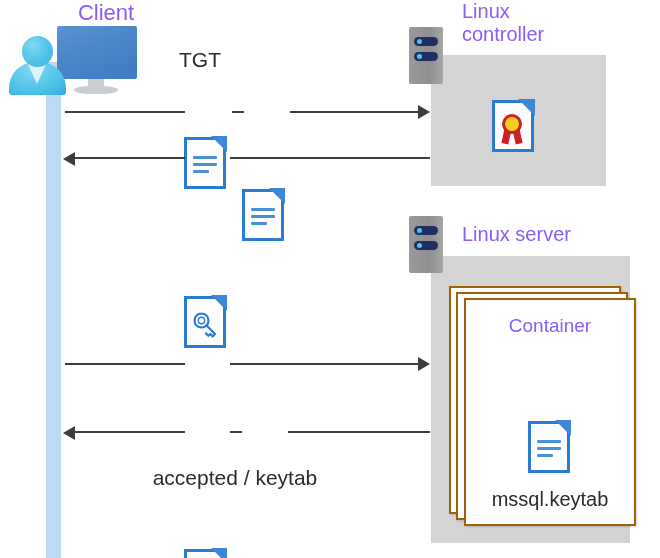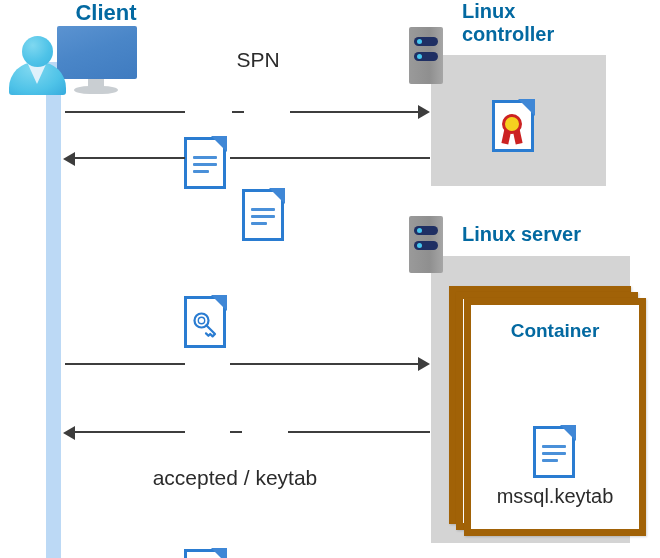--- a/index.html
+++ b/index.html
@@ -11,22 +11,22 @@
     position:relative;
     width:660px;
     height:558px;
     background:#ffffff;
     overflow:hidden;
   }
   .abs{position:absolute;}
 
   
   .title-bold{
-    font-weight:bold;
-    color:#0369a1;
+    font-weight:normal;
+    color:#8b5cf6;
     line-height:1.15;
     white-space:pre-line;
   }
   .label-plain{
     color:#2b2b2b;
     font-weight:normal;
   }
 
   
   #lifeline{
@@ -87,21 +87,21 @@
   .server-rack .dot{
     position:absolute;left:3px;top:2px;
     width:5px;height:5px;border-radius:50%;background:#45c7f0;
   }
   #dc-rack{left:409px;top:27px;}
   #linux-rack{left:409px;top:216px;}
 
   
   .card{
     background:#ffffff;
-    border:7px solid #a16207;
+    border:2px solid #a16207;
     box-shadow:1px 1px 2px rgba(0,0,0,0.16);
   }
   #card-back{left:449px; top:286px; width:168px; height:224px;}
   #card-mid{left:456px; top:292px; width:168px; height:224px;}
   #card-front{left:464px; top:298px; width:168px; height:224px;}
 
   
   .doc{
     position:relative;
     box-sizing:border-box;
@@ -220,29 +220,29 @@
     <div class="abs doc" style="left:62px;top:121px;width:42px;height:52px;">
       <div class="sheet"></div>
       <div class="abs" style="right:-1px;top:-1px;width:0;height:0;border-left:16px solid transparent;border-top:16px solid #3f87d6;"></div>
       <div class="doc-lines">
         <i style="left:9px;top:19px;width:24px;"></i>
         <i style="left:9px;top:26px;width:24px;"></i>
         <i style="left:9px;top:33px;width:16px;"></i>
       </div>
     </div>
 
-    <div class="abs label-plain" style="left:0;top:180px;width:168px;font-size:20px;text-align:center;">mssql.keytab</div>
+    <div class="abs label-plain" style="left:0;top:188px;width:168px;font-size:20px;text-align:center;">mssql.keytab</div>
   </div>
 
   <div class="abs arrow-line" style="left:65px;top:111px;width:120px;"></div>
   <div class="abs arrow-line" style="left:232px;top:111px;width:12px;"></div>
   <div class="abs arrow-line" style="left:290px;top:111px;width:128px;"></div>
   <div class="abs arrow-head-right" style="left:418px;top:105px;"></div>
 
-  <div class="abs label-plain" style="left:218px;top:48px;width:80px;font-size:21px;text-align:center;">SPN</div>
+  <div class="abs label-plain" style="left:160px;top:48px;width:80px;font-size:21px;text-align:center;">TGT</div>
 
   <div class="abs doc" style="left:184px;top:85px;width:42px;height:52px;">
     <div class="sheet"></div>
     <div class="abs" style="right:-1px;top:-1px;width:0;height:0;border-left:16px solid transparent;border-top:16px solid #3f87d6;"></div>
     <div class="doc-lines">
       <i style="left:9px;top:19px;width:24px;"></i>
       <i style="left:9px;top:26px;width:24px;"></i>
       <i style="left:9px;top:33px;width:16px;"></i>
     </div>
   </div>

